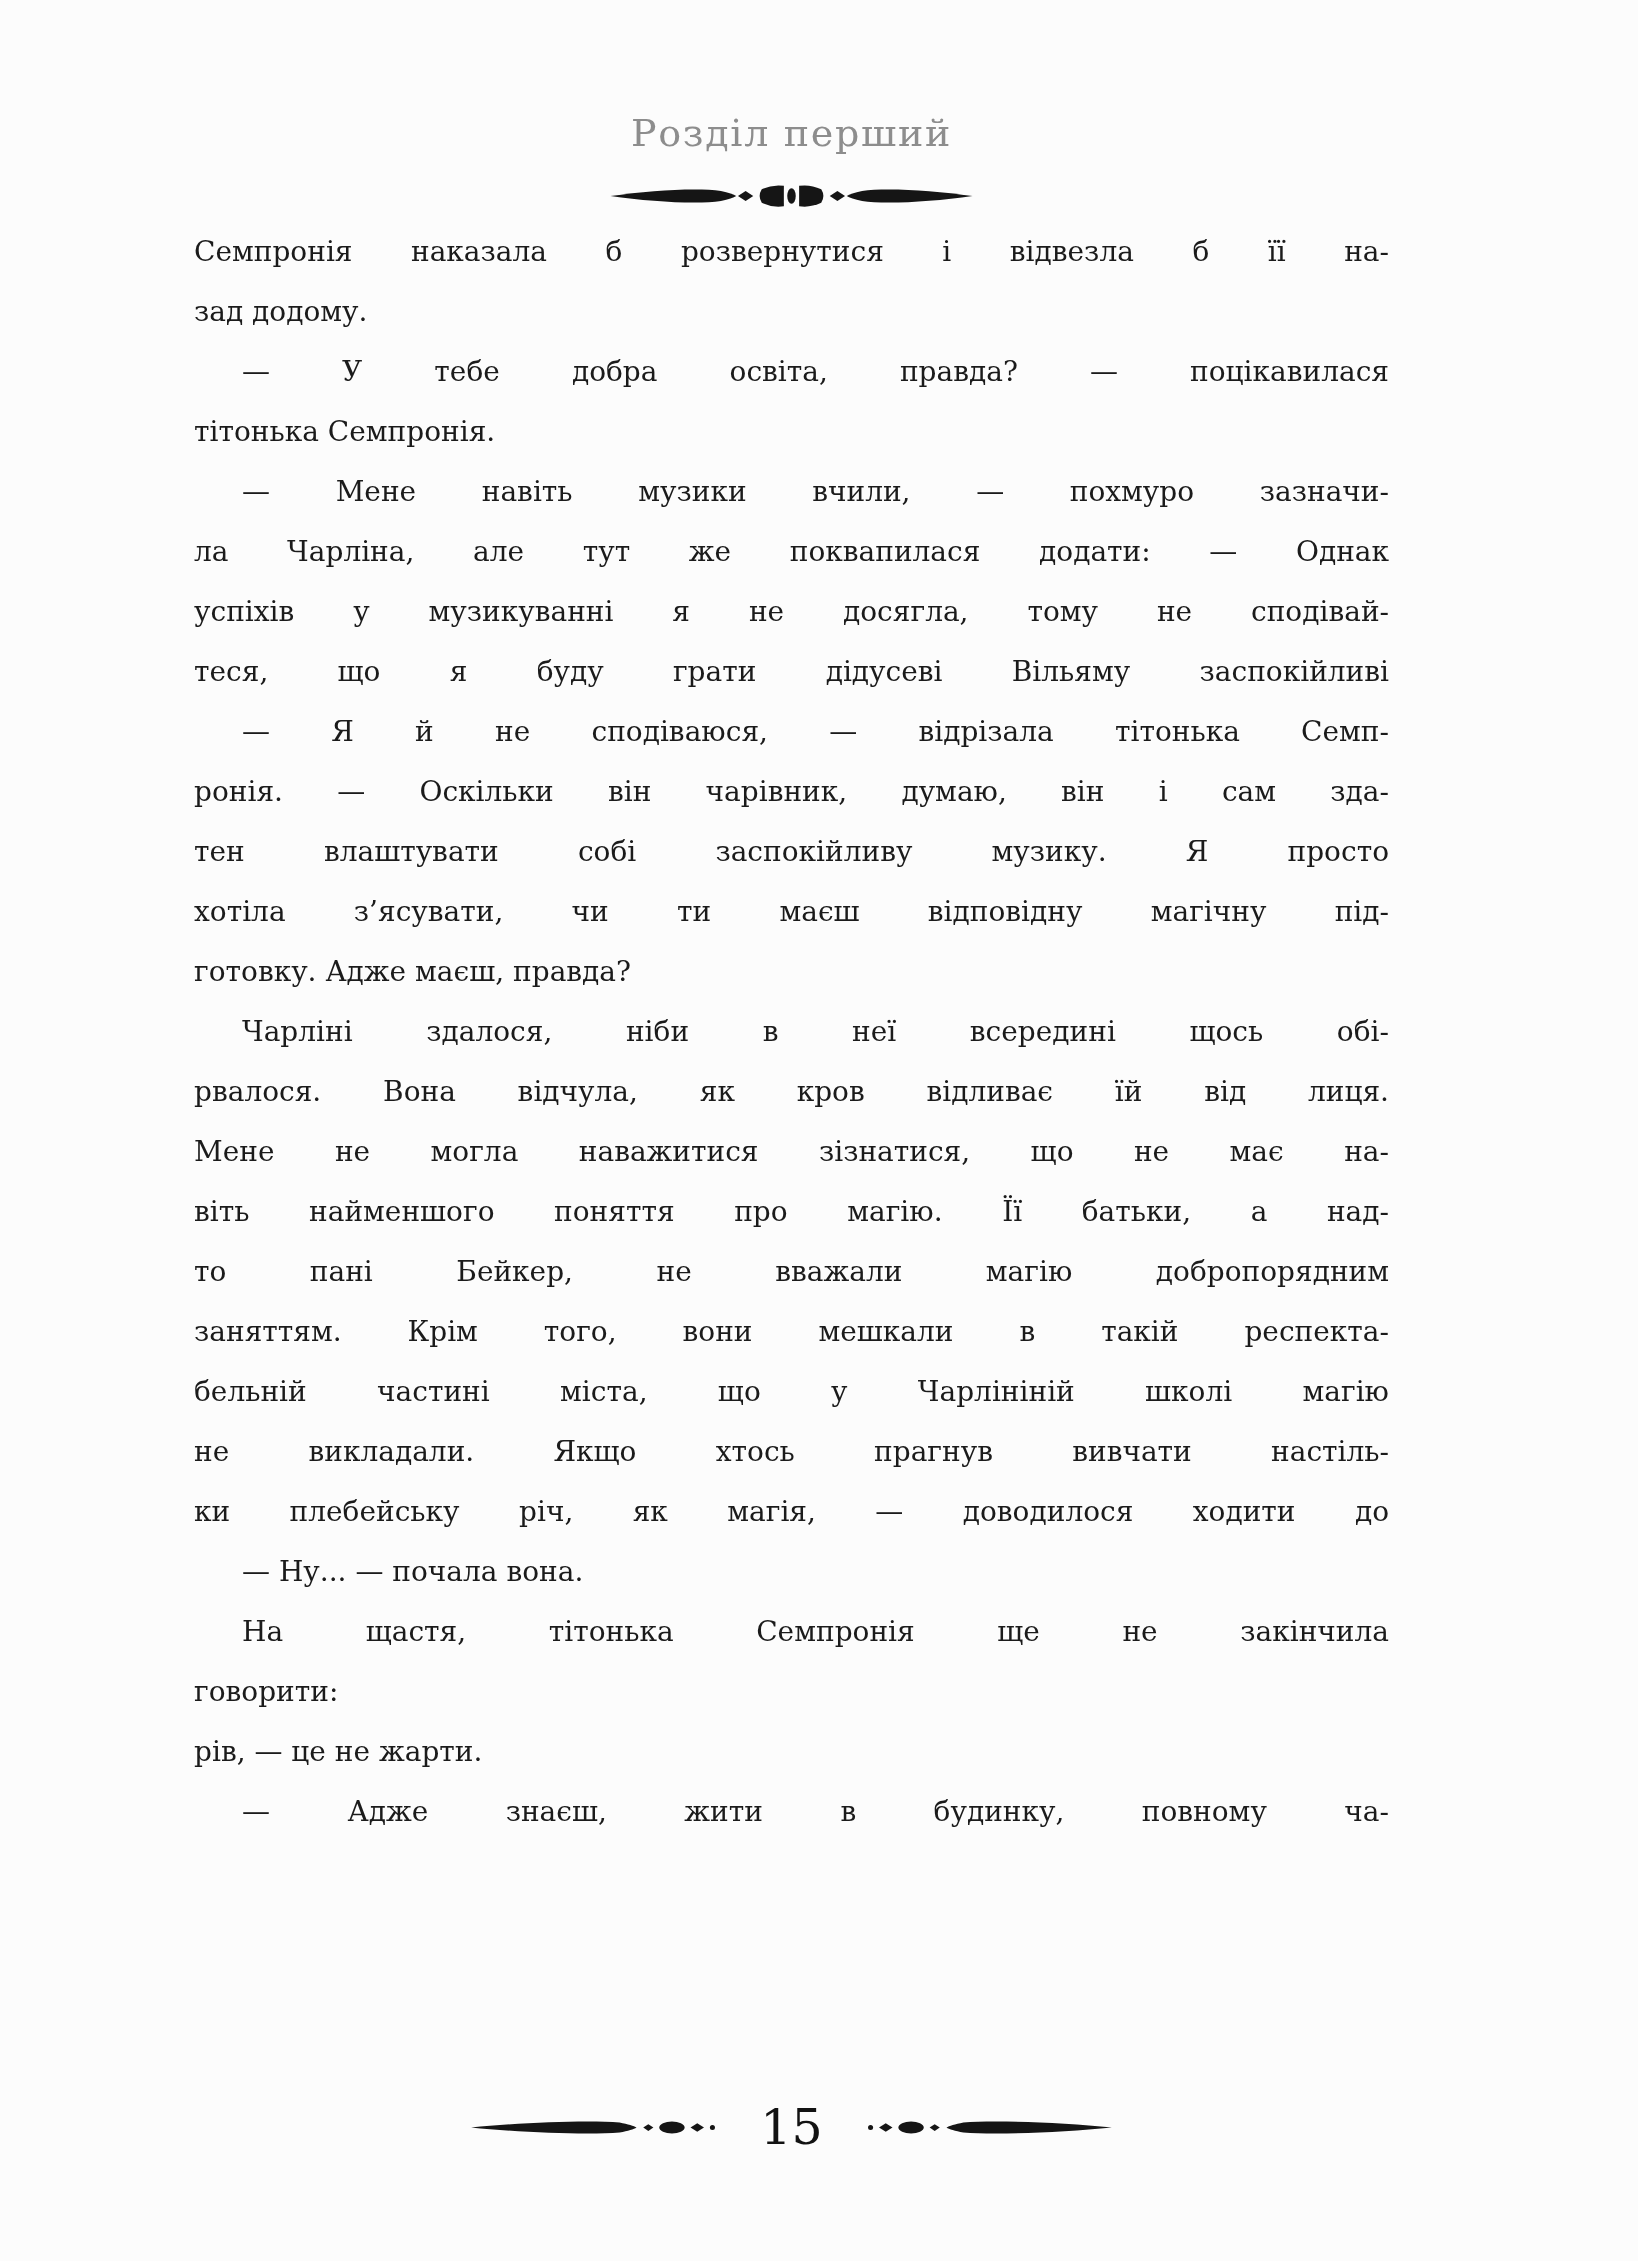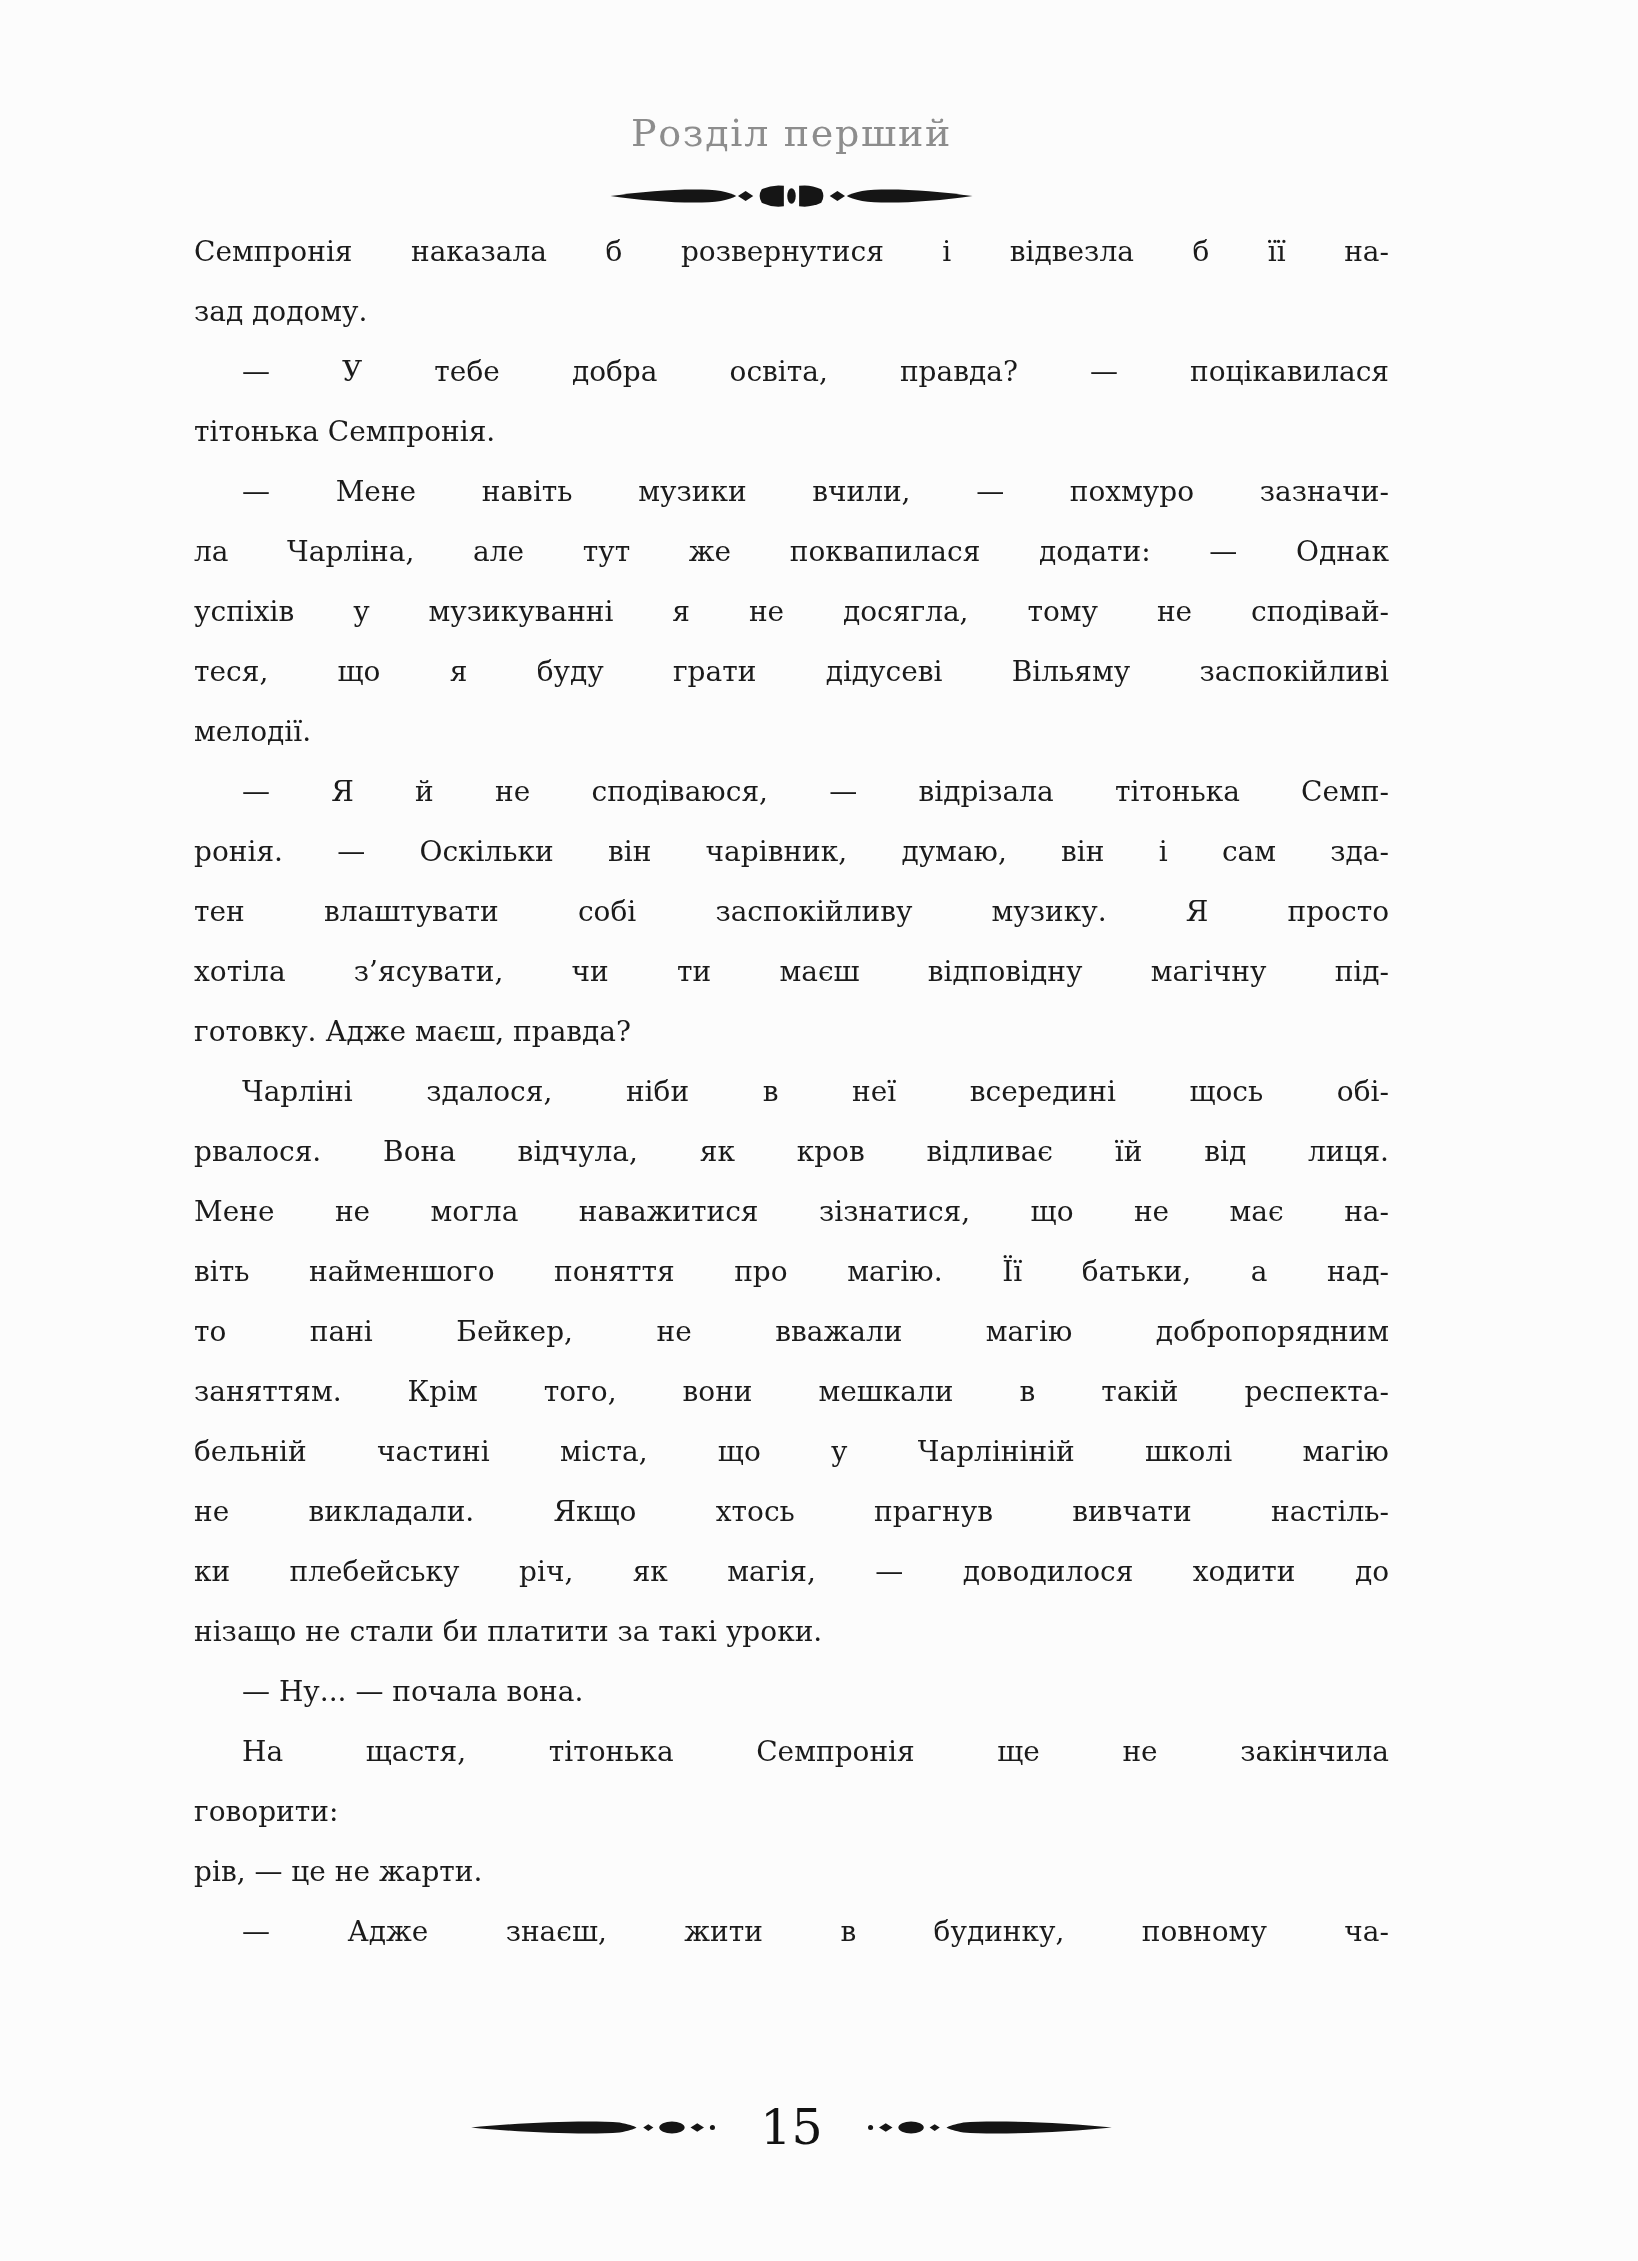--- a/index.html
+++ b/index.html
@@ -105,36 +105,34 @@
 
   <div class="text-block">
       <div class="line">Семпронія наказала б розвернутися і відвезла б її на-</div>
       <div class="line end">зад додому.</div>
       <div class="line indent">— У тебе добра освіта, правда? — поцікавилася</div>
       <div class="line end">тітонька Семпронія.</div>
       <div class="line indent">— Мене навіть музики вчили, — похмуро зазначи-</div>
       <div class="line">ла Чарліна, але тут же поквапилася додати: — Однак</div>
       <div class="line">успіхів у музикуванні я не досягла, тому не сподівай-</div>
       <div class="line">теся, що я буду грати дідусеві Вільяму заспокійливі</div>
-      <div class="line end">мелодії.</div>
       <div class="line indent">— Я й не сподіваюся, — відрізала тітонька Семп-</div>
       <div class="line">ронія. — Оскільки він чарівник, думаю, він і сам зда-</div>
       <div class="line">тен влаштувати собі заспокійливу музику. Я просто</div>
       <div class="line">хотіла з’ясувати, чи ти маєш відповідну магічну під-</div>
       <div class="line end">готовку. Адже маєш, правда?</div>
       <div class="line indent">Чарліні здалося, ніби в неї всередині щось обі-</div>
       <div class="line">рвалося. Вона відчула, як кров відливає їй від лиця.</div>
       <div class="line">Мене не могла наважитися зізнатися, що не має на-</div>
       <div class="line">віть найменшого поняття про магію. Її батьки, а над-</div>
       <div class="line">то пані Бейкер, не вважали магію добропорядним</div>
       <div class="line">заняттям. Крім того, вони мешкали в такій респекта-</div>
       <div class="line">бельній частині міста, що у Чарлініній школі магію</div>
       <div class="line">не викладали. Якщо хтось прагнув вивчати настіль-</div>
       <div class="line">ки плебейську річ, як магія, — доводилося ходити до</div>
-      <div class="line end">нізащо не стали би платити за такі уроки.</div>
       <div class="line indent end">— Ну... — почала вона.</div>
       <div class="line indent">На щастя, тітонька Семпронія ще не закінчила</div>
       <div class="line end">говорити:</div>
       <div class="line end">рів, — це не жарти.</div>
       <div class="line indent">— Адже знаєш, жити в будинку, повному ча-</div>
     </div>
 
   <div class="footer">
     <span class="flourish">
       <svg width="256" height="27" viewBox="0 0 300 32" aria-hidden="true">

